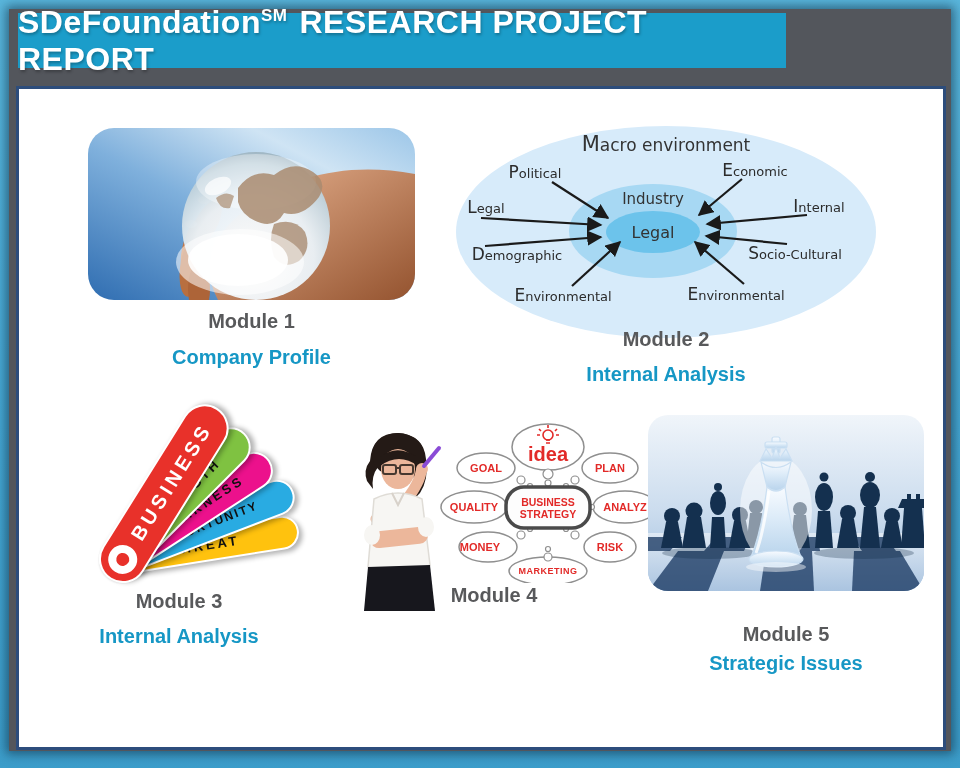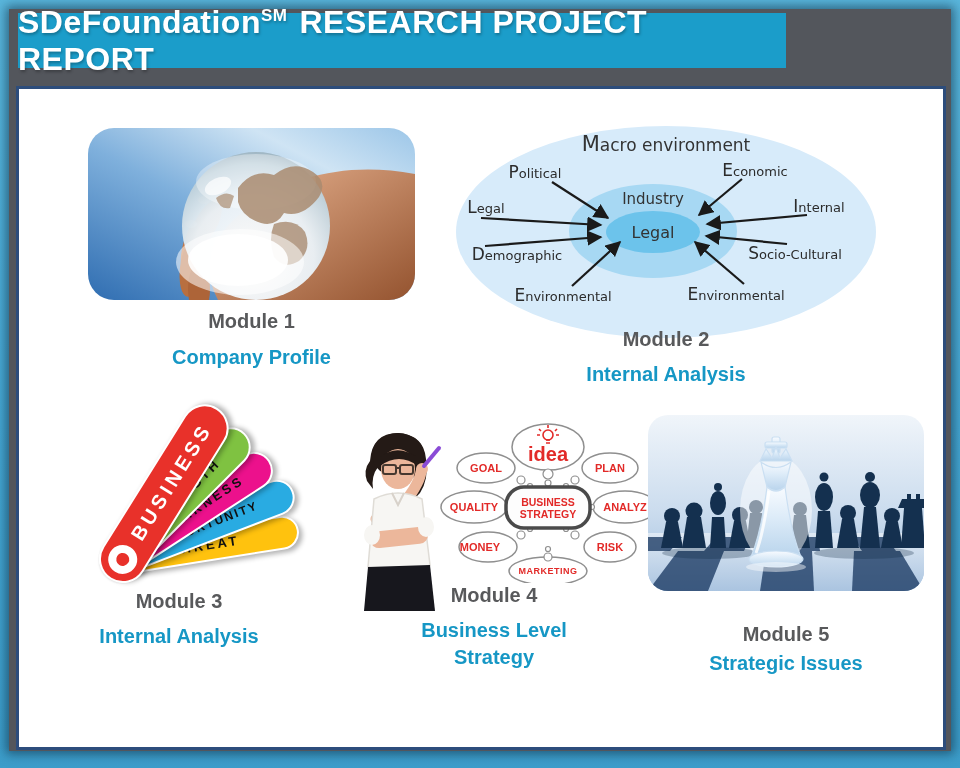--- a/index.html
+++ b/index.html
@@ -234,24 +234,20 @@
         <div class="cloud-label" style="left:42px;top:126px;">MONEY</div>
         <div class="cloud-label" style="left:172px;top:126px;">RISK</div>
         <div class="cloud-label cl-marketing" style="left:110px;top:150px;">MARKETING</div>
         <div class="center-label">
           <div>BUSINESS</div>
           <div>STRATEGY</div>
         </div>
       </div>
     </div>
     <div class="mlabel" style="left:330px;top:495px;width:290px;">Module 4</div>
-    <div class="msub m4-sub" style="left:330px;top:528px;width:290px;">
-      <div>Business Level</div>
-      <div>Strategy</div>
-    </div>
 
     <div class="m5-img">
       <svg width="276" height="176" viewBox="0 0 276 176" preserveAspectRatio="none">
         <defs>
           <linearGradient id="cbg" x1="0" y1="0" x2="0" y2="1">
             <stop offset="0" stop-color="#f0f5fa"></stop>
               <stop offset="0.55" stop-color="#cbdcee"></stop>
               <stop offset="1" stop-color="#9fbede"></stop>
           </linearGradient>
           <linearGradient id="cfl" x1="0" y1="0" x2="0" y2="1">

